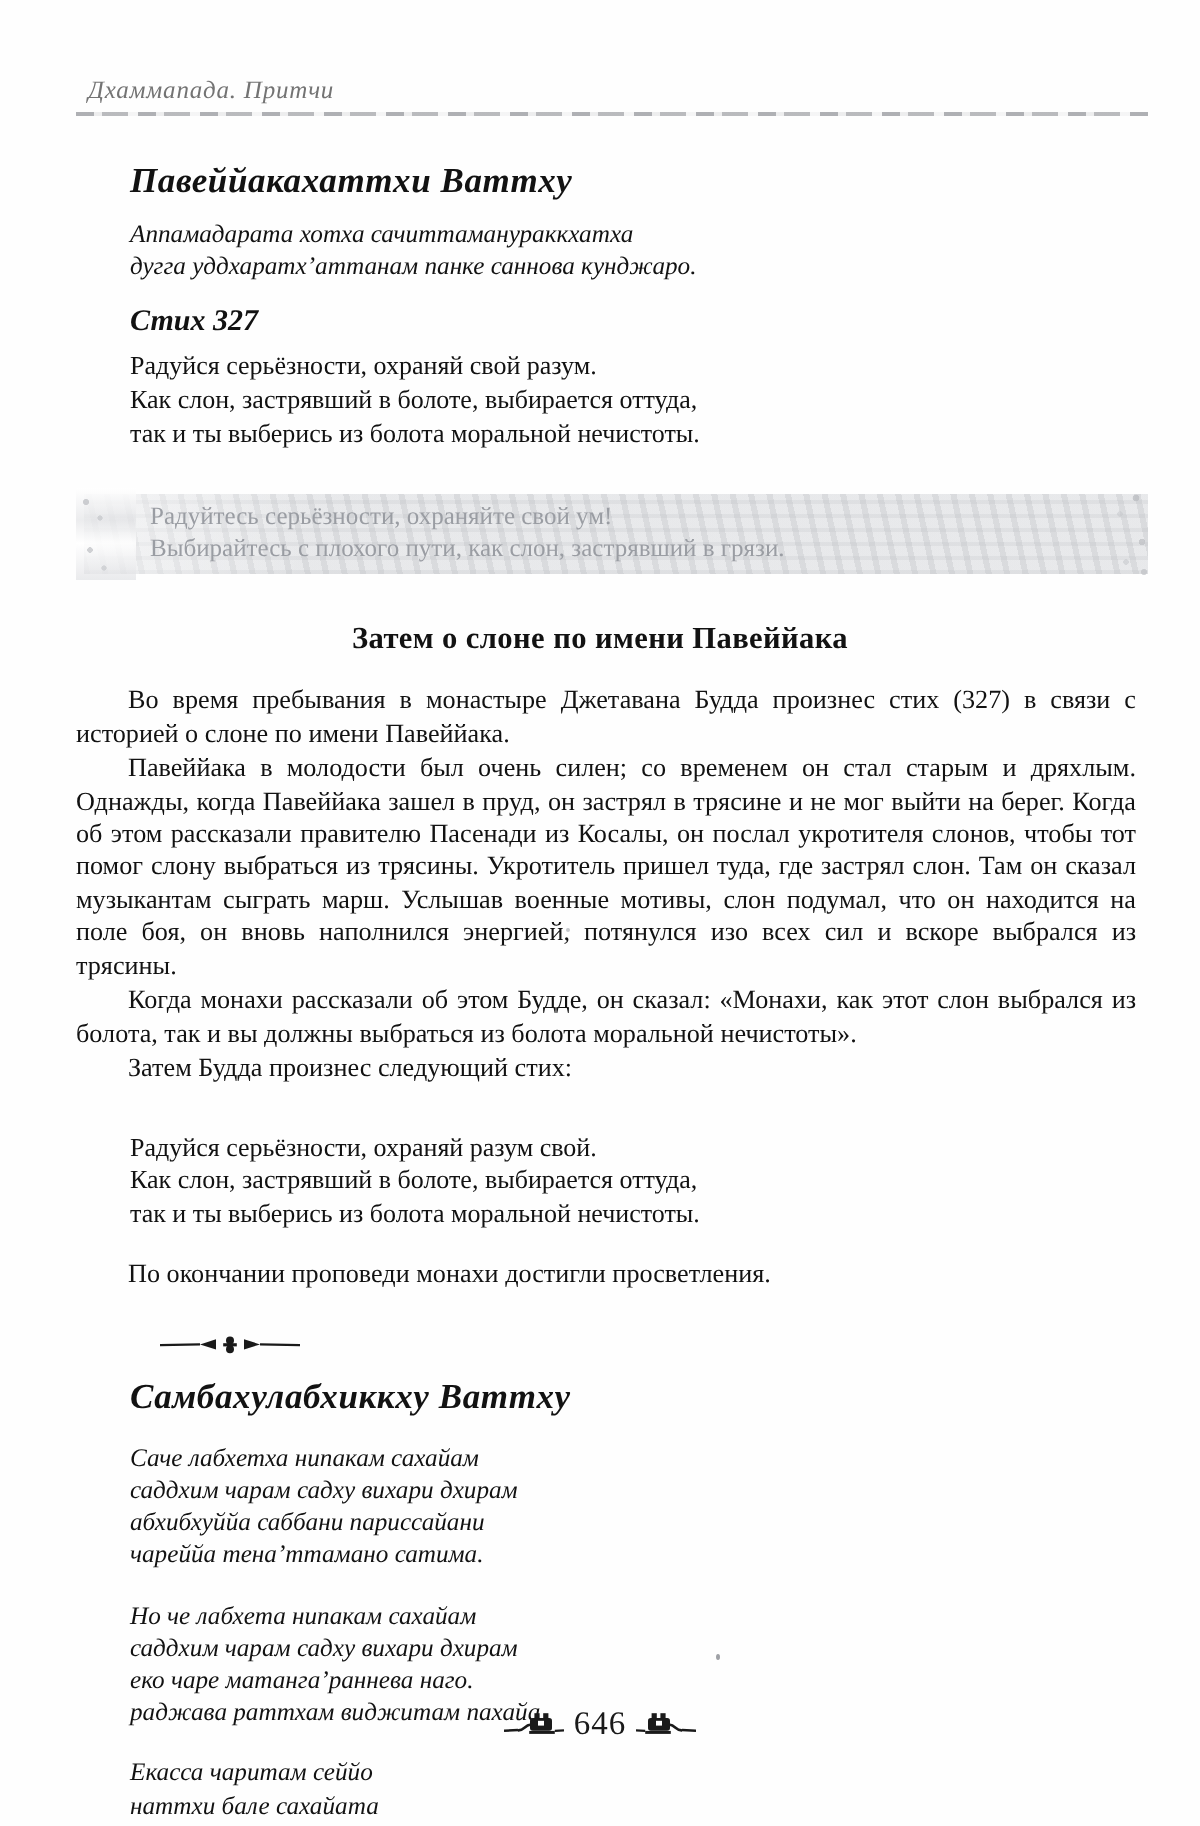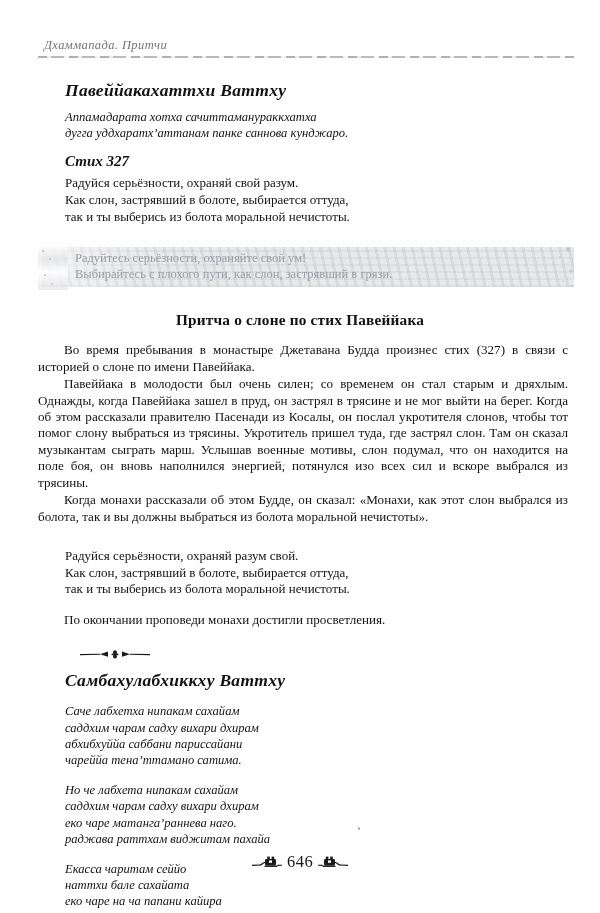--- a/index.html
+++ b/index.html
@@ -220,25 +220,26 @@
       <div class="banner-bg"></div>
       <div class="banner-notch"></div>
       <div class="banner-frayL"></div>
       <div class="banner-frayR"></div>
       <div class="banner-text">
         <div>Радуйтесь серьёзности, охраняйте свой ум!</div>
         <div>Выбирайтесь с плохого пути, как слон, застрявший в грязи.</div>
       </div>
     </div>
 
-    <div class="story-heading">Притча о слоне по стих Павеййака</div>
+    <div class="story-heading">Затем о слоне по имени Павеййака</div>
 
     <div class="para first">Во время пребывания в монастыре Джетавана Будда произнес стих (327) в связи с историей о слоне по имени Павеййака.</div>
     <div class="para tight">Павеййака в молодости был очень силен; со временем он стал старым и дряхлым. Однажды, когда Павеййака зашел в пруд, он застрял в трясине и не мог выйти на берег. Когда об этом рассказали правителю Пасенади из Косалы, он послал укротителя слонов, чтобы тот помог слону выбраться из трясины. Укротитель пришел туда, где застрял слон. Там он сказал музыкантам сыграть марш. Услышав военные мотивы, слон подумал, что он находится на поле боя, он вновь наполнился энергией, потянулся изо всех сил и вскоре выбрался из трясины.</div>
     <div class="para tight">Когда монахи рассказали об этом Будде, он сказал: «Монахи, как этот слон выбрался из болота, так и вы должны выбраться из болота моральной нечистоты».</div>
+    <div class="para tight">Затем Будда произнес следующий стих:</div>
 
     <div class="verse-block" style="margin-top:23px;">
       <div>Радуйся серьёзности, охраняй разум свой.</div>
       <div>Как слон, застрявший в болоте, выбирается оттуда,</div>
       <div>так и ты выберись из болота моральной нечистоты.</div>
     </div>
 
     <div class="closing-para">По окончании проповеди монахи достигли просветления.</div>
 
     <div class="ornament">

